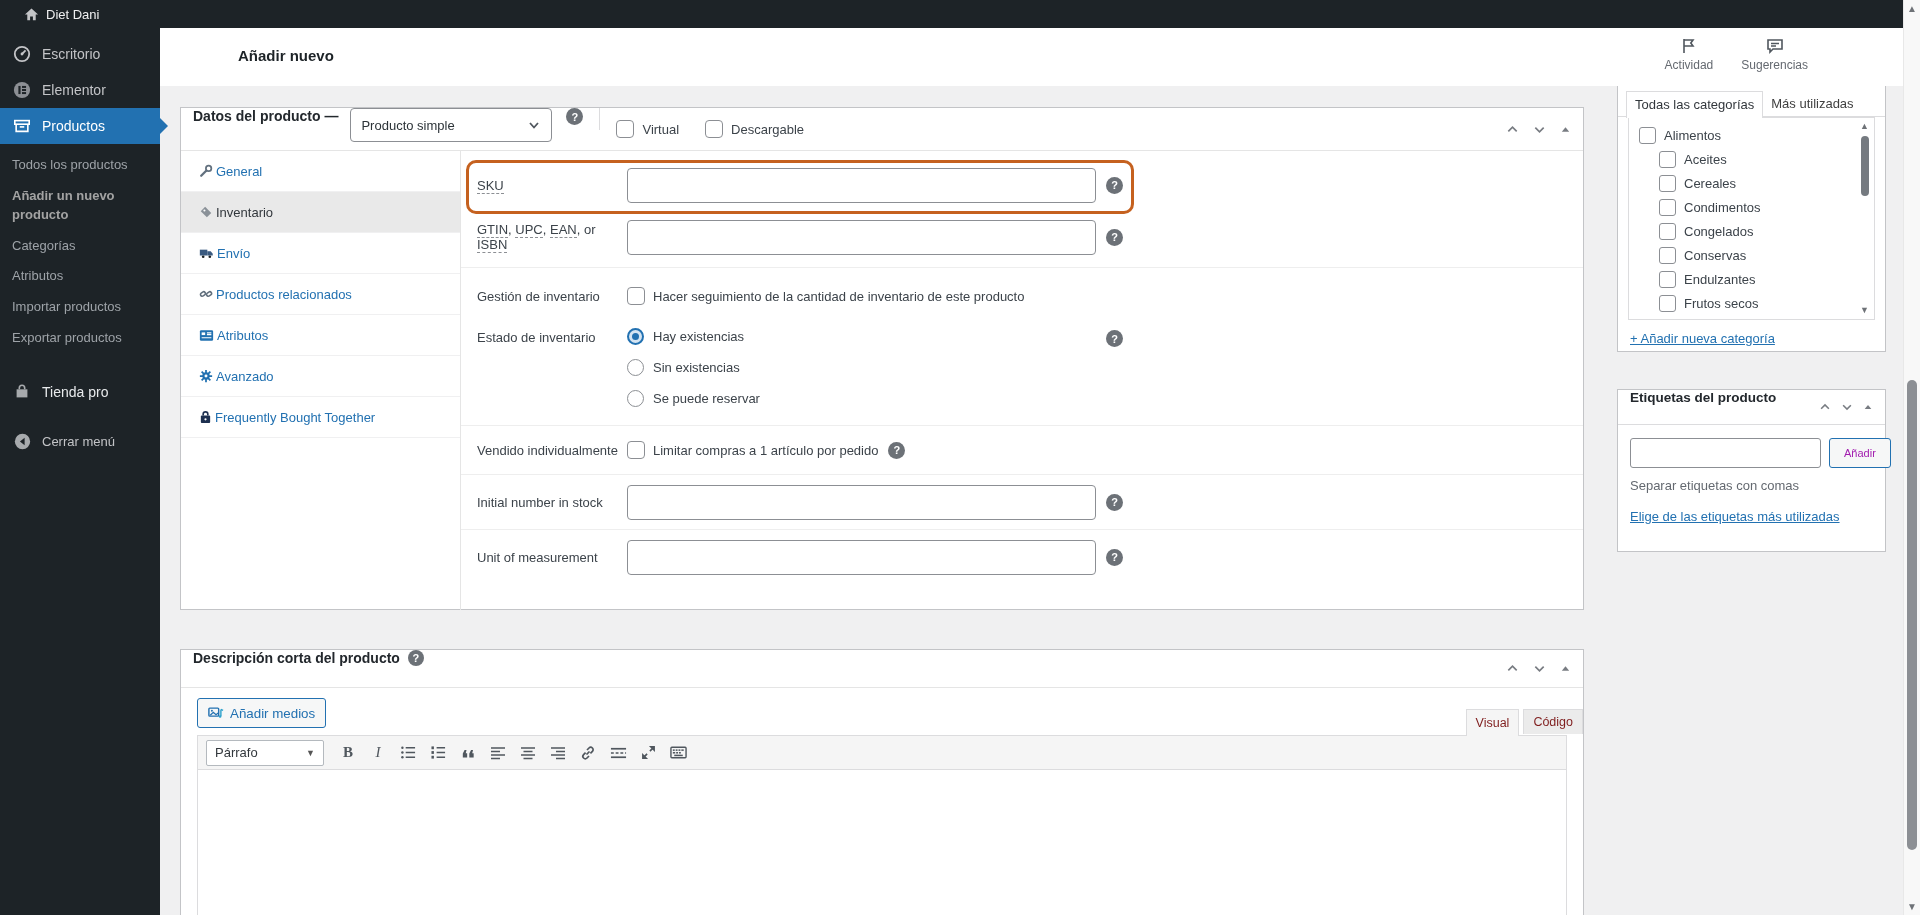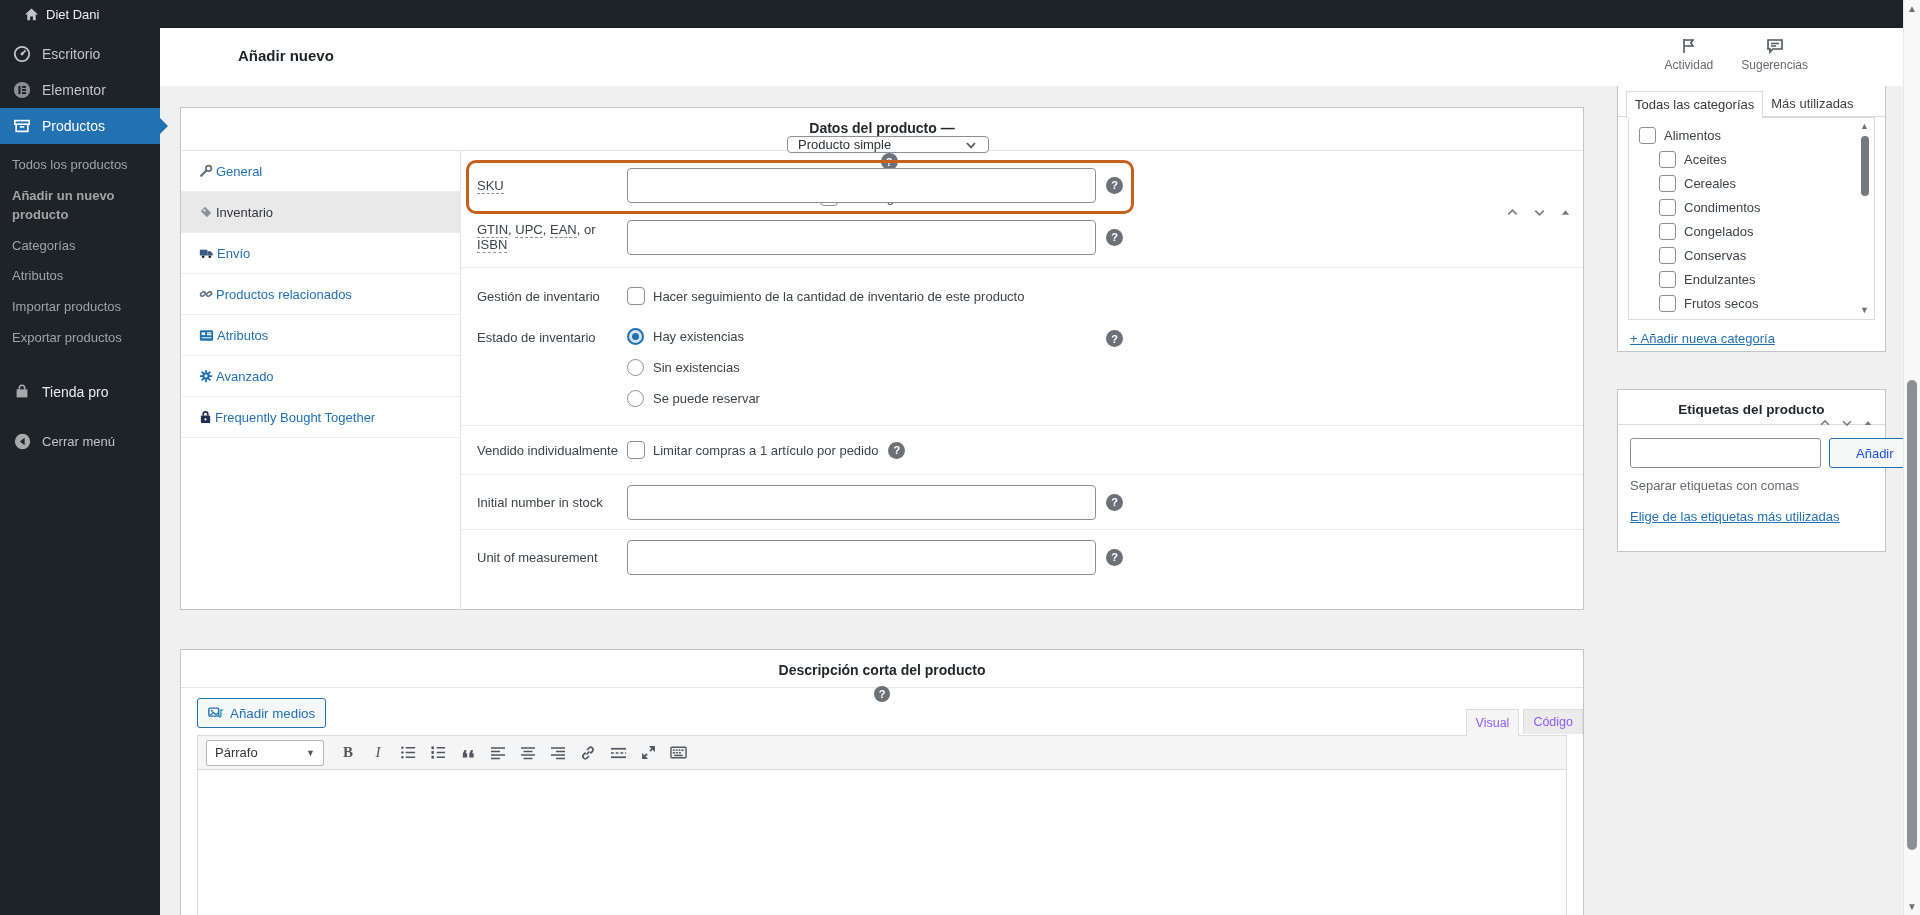--- a/index.html
+++ b/index.html
@@ -40,21 +40,21 @@
     position:absolute; left:160px; top:28px; width:1743px; height:58px; background:#fff; z-index:30;
   }
   .topbar .page-title { position:absolute; left:52px; top:19px; font-size:15px; font-weight:bold; color:#1d2327;margin-left:26px; }
   .top-actions { position:absolute; right:95px; top:8px; display:flex; gap:28px; }
   .top-action { display:flex; flex-direction:column; align-items:center; gap:2px; color:#50575e; cursor:pointer; }
   .top-action .lbl { font-size:12px; color:#646970; }
 
   
   .panel { position:absolute; background:#fff; border:1px solid #c3c4c7; }
   .panel-header {
-    display:flex; align-items:center; padding:12px 12px; border-bottom:1px solid #e5e5e5;flex-direction:column;
+    display:flex; padding:0 12px; border-bottom:1px solid #e5e5e5;
   }
   .panel-title { font-weight:bold; font-size:14px; color:#23282d; }
   .sort-icons { margin-left:auto; display:flex; align-items:center; gap:14px; color:#787c82; }
 
   
   .pd-panel { left:180px; top:107px; width:1404px; height:503px; }
   .pd-header { height:43px; }
   .wc-select {
     margin-left:12px; width:202px; height:34px; border:1px solid #8c8f94; border-radius:4px;
     background:#fff; display:flex; align-items:center; padding:0 10px; color:#2c3338; cursor:pointer;
@@ -97,21 +97,21 @@
   
   .sd-panel { left:180px; top:649px; width:1404px; height:267px; overflow:hidden; }
   .sd-header { height:38px; gap:8px; }
   .sd-tools { display:flex; align-items:flex-end; padding:10px 0 0 16px; position:relative; }
   .add-media {
     display:flex; align-items:center; gap:6px; border:1px solid #2271b1; color:#2271b1;
     background:#f6f7f7; border-radius:3px; height:30px; padding:0 10px; cursor:pointer; margin-bottom:7px;
   }
   .editor-tabs { margin-left:auto; display:flex; }
   .etab {
-    height:25px; padding:0 9px; display:flex; align-items:center; font-size:12.5px; color:#8b5cf6;
+    height:25px; padding:0 9px; display:flex; align-items:center; font-size:12.5px; color:#7f1d1d;
     border:1px solid #dcdcde; background:#ebebeb; cursor:pointer; margin-left:4px; border-bottom:none;
   }
   .etab.active { background:#f5f5f5; position:relative; z-index:2; margin-bottom:-1px; height:27px; }
   .editor-box { margin:0 16px; border:1px solid #dcdcde; height:190px; background:#fff; }
   .mce-toolbar { background:#f5f5f5; border-bottom:1px solid #dcdcde; height:34px; display:flex; align-items:center; padding:0 4px; gap:2px; }
   .para-select {
     width:118px; height:26px; background:#fff; border:1px solid #b4b9be; border-radius:2px;
     display:flex; align-items:center; padding:0 8px; color:#32373c; margin:0 8px 0 4px; cursor:pointer; font-size:13px;
   }
   .para-select .tri { margin-left:auto; font-size:9px; color:#555; }
@@ -142,22 +142,22 @@
   .cat-scroll .arr { position:absolute; left:2px; width:10px; color:#6e7277; font-size:9px; line-height:9px; }
   .cat-thumb { position:absolute; left:3px; top:16px; width:8px; height:60px; border-radius:4px; background:#757a80; }
   .add-cat { display:inline-block; margin:11px 12px; color:#2271b1; text-decoration:underline; cursor:pointer; }
 
   .tags-panel { left:1617px; top:389px; width:269px; height:163px; }
   .tags-header { height:35px; border-bottom:1px solid #dcdcde; }
   .tags-header .panel-title { font-size:13.5px; }
   .tags-row { display:flex; align-items:center; gap:8px; padding:13px 12px 0 12px; }
   .tag-input { flex:1; height:30px; border:1px solid #8c8f94; border-radius:3px; padding:0 6px; }
   .btn-secondary {
-    height:30px; padding:0 26px; background:#f6f7f7; color:#1d4ed8; border:1px solid #2271b1;
-    border-radius:3px; cursor:pointer; font-size:13px;
+    height:30px; padding:0 14px; background:#f6f7f7; color:#a21caf; border:1px solid #2271b1;
+    border-radius:3px; cursor:pointer; font-size:11px;
   }
   .tags-hint { padding:10px 12px 0 12px; color:#646970; }
   .tags-link { display:inline-block; margin:16px 12px 0 12px; color:#2271b1; text-decoration:underline; cursor:pointer; }
 
   
   .page-scrollbar { position:absolute; right:0; top:0; width:17px; height:915px; background:#f8f8f8; border-left:1px solid #e8e8e8; z-index:60; }
   .page-scrollbar .arr { position:absolute; left:3px; width:11px; color:#6e7277; font-size:10px; }
   .page-thumb { position:absolute; left:3px; width:10px; top:380px; height:470px; background:#8c8f94; border-radius:5px; }
 </style>
 </head>

